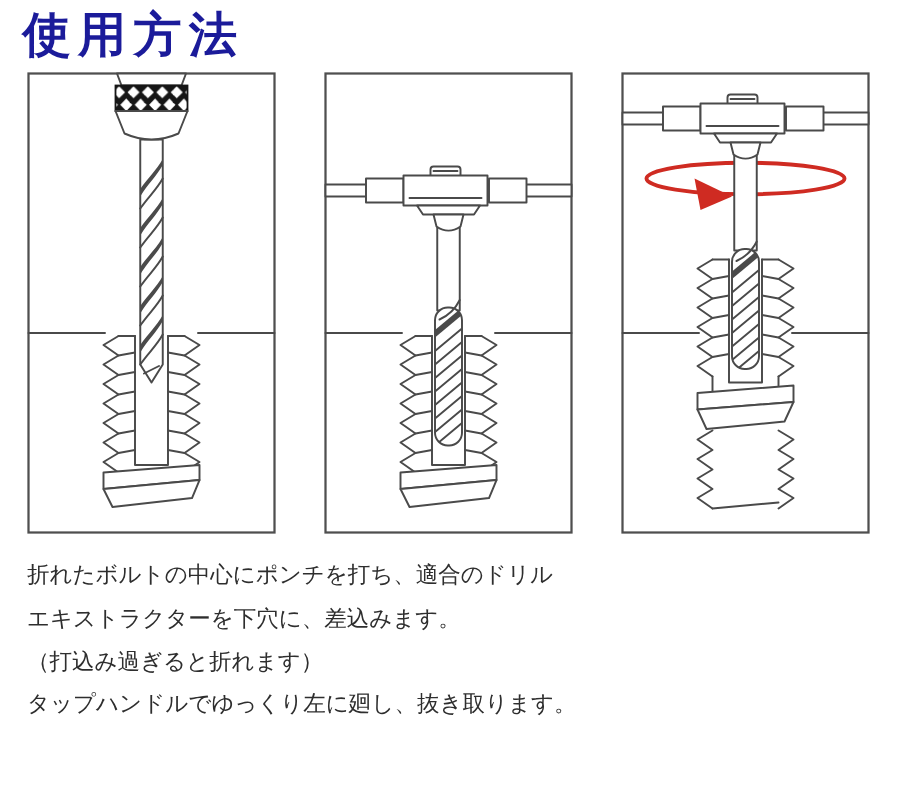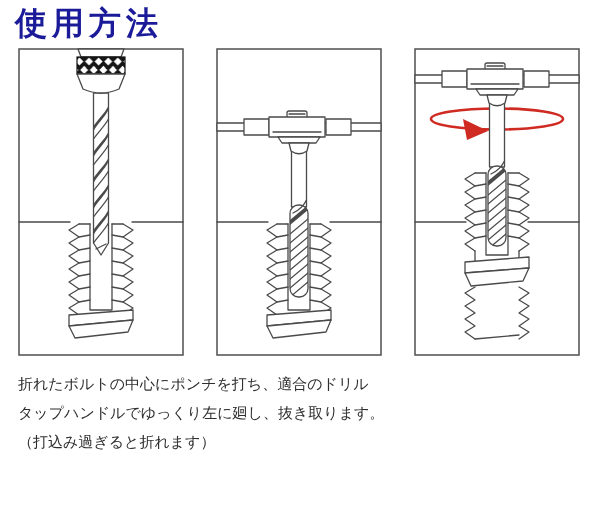--- a/index.html
+++ b/index.html
@@ -167,17 +167,18 @@
           <path class="sw" d="M62,41 L104,41 L100,47 L66,47 Z"></path>
           <path class="sw" d="M73,47 L93,47 L91,55 Q83,60.5 75,55 Z"></path>
         </g>
       </svg>
     </figure>
 
   </div>
 
   <div class="instructions">
     <p>折れたボルトの中心にポンチを打ち、適合のドリル</p>
+    <p>エキストラクターを下穴に、差込みます。</p>
+    <p>（打込み過ぎると折れます）</p>
     <p>タップハンドルでゆっくり左に廻し、抜き取ります。</p>
-    <p>（打込み過ぎると折れます）</p>
   </div>
 
 </div>
 
 </body></html>

